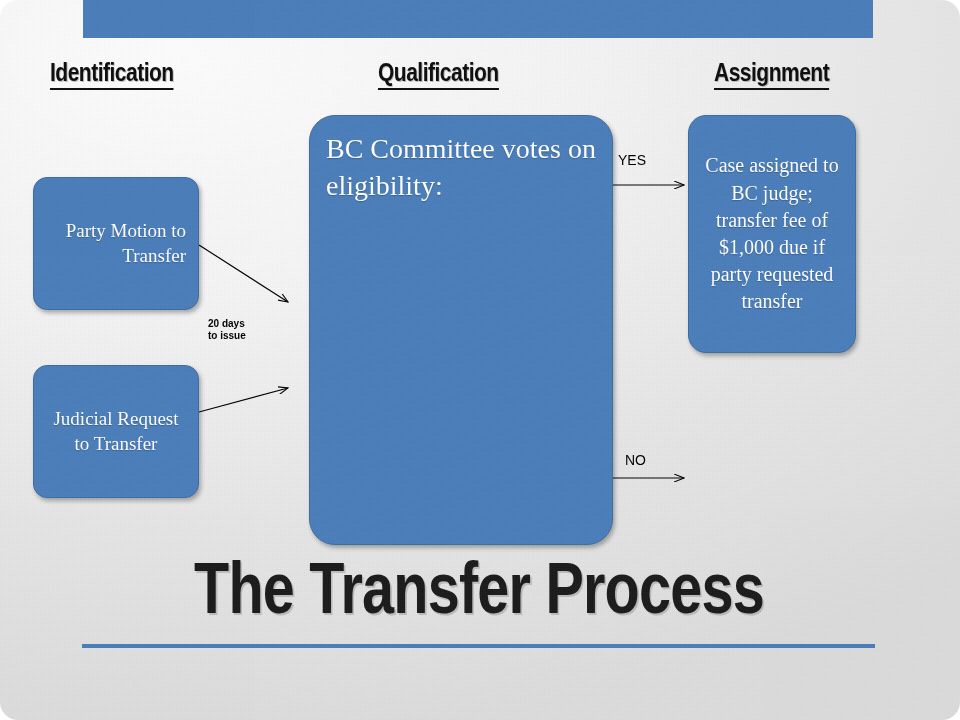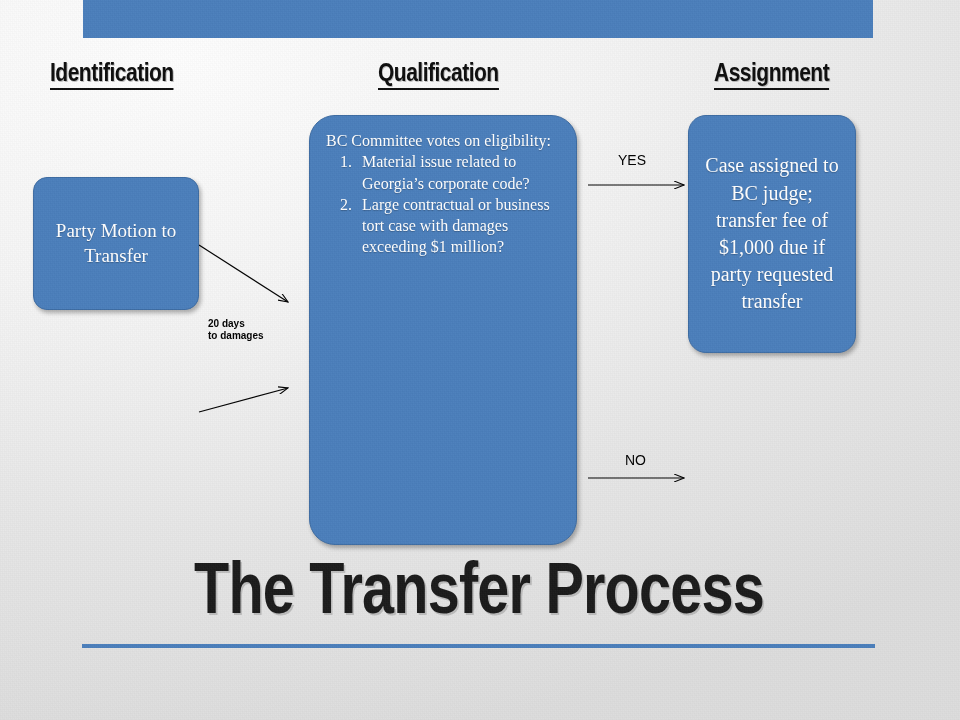--- a/index.html
+++ b/index.html
@@ -13,20 +13,21 @@
     font-family: "Liberation Serif", serif;
   }
 
   #slide {
     position: relative;
     width: 960px;
     height: 720px;
     background:
       radial-gradient(ellipse 120% 95% at 18% 8%, #fdfdfd 0%, #f4f4f4 35%, #e6e6e6 68%, #dcdcdc 100%);
     overflow: hidden;
+    border-radius: 18px;
   }
 
   
   #noise {
     position: absolute;
     inset: 0;
     pointer-events: none;
     opacity: .55;
     background-image:
       repeating-linear-gradient(0deg,   rgba(0,0,0,.018) 0px, rgba(0,0,0,.018) 1px, rgba(255,255,255,.020) 1px, rgba(255,255,255,.020) 2px),
@@ -78,34 +79,34 @@
     text-align: center;
     display: flex;
     align-items: center;
     justify-content: center;
     box-shadow: 2px 3px 4px rgba(0,0,0,.30);
     text-shadow: 0 1px 1px rgba(0,0,0,.25);
     padding: 4px 12px;
   }
 
   #box-party-motion {
-    left: 33px;  top: 177px;  width: 166px; height: 133px;
+    left: 33px;  top: 177px;  width: 166px; height: 133px; text-align: right;
   }
   #box-judicial-request {
     left: 33px;  top: 365px;  width: 166px; height: 133px;
   }
 
   #box-bc-committee {
-    left: 309px; top: 115px; width: 268px; height: 430px;
+    left: 309px; top: 115px; width: 304px; height: 430px;
     border-radius: 26px;
     text-align: left;
     align-items: flex-start;
     justify-content: flex-start;
     padding: 14px 4px 10px 16px;
-    font-size: 16px;
+    font-size: 28px;
     line-height: 1.33;
   }
   #box-bc-committee .lead { margin: 0; }
   #box-bc-committee ol {
     margin: 0;
     padding: 0 0 0 30px;
     list-style: decimal;
   }
   #box-bc-committee ol li {
     padding-left: 6px;
@@ -211,39 +212,38 @@
 
     <line x1="588" y1="185" x2="684" y2="185" stroke="#000000" stroke-width="1.2" marker-end="url(#arrowhead)"></line>
 
     <line x1="588" y1="478" x2="684" y2="478" stroke="#000000" stroke-width="1.2" marker-end="url(#arrowhead)"></line>
   </svg>
 
   <div class="flow-box" id="box-party-motion">
     <span>Party Motion to Transfer</span>
   </div>
 
+  <div class="flow-box" id="box-judicial-request">
+    <span>Judicial Request to Transfer</span>
+  </div>
 
   <div class="flow-box" id="box-bc-committee">
     <div style="width:100%">
       <p class="lead">BC Committee votes on eligibility:</p>
-      <ol>
-        <li>Material issue related to Georgia’s corporate code?</li>
-        <li>Large contractual or business tort case with damages exceeding $1 million?</li>
-      </ol>
     </div>
   </div>
 
   <div class="flow-box" id="box-case-assigned">
     <span>Case assigned to BC judge; transfer fee of $1,000 due if party requested transfer</span>
   </div>
 
 
   <div class="edge-label" id="label-20-days">
     <div>20 days</div>
-    <div>to damages</div>
+    <div>to issue</div>
   </div>
 
   <div class="edge-label" id="label-yes">YES</div>
 
   <div class="edge-label" id="label-no">NO</div>
 
   <div id="slide-title">The Transfer Process</div>
   <div id="title-rule"></div>
 
   <div id="noise"></div>

